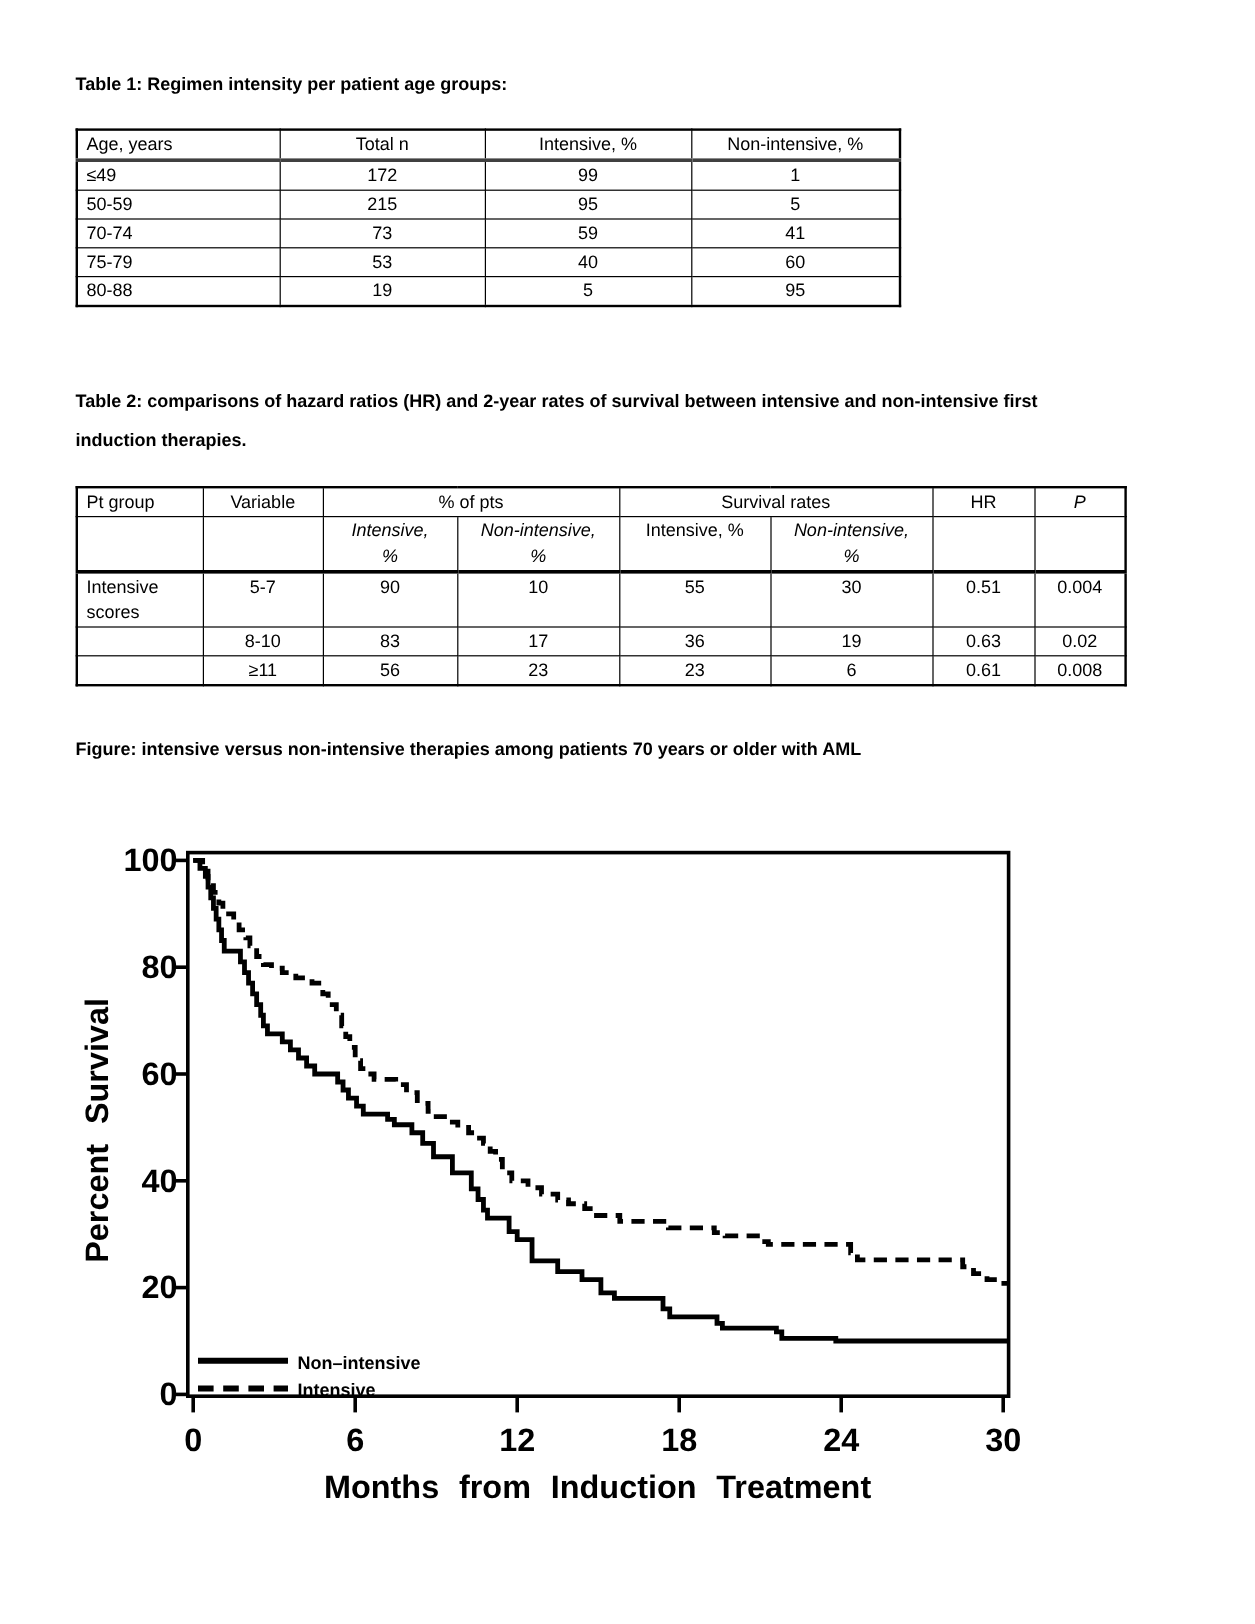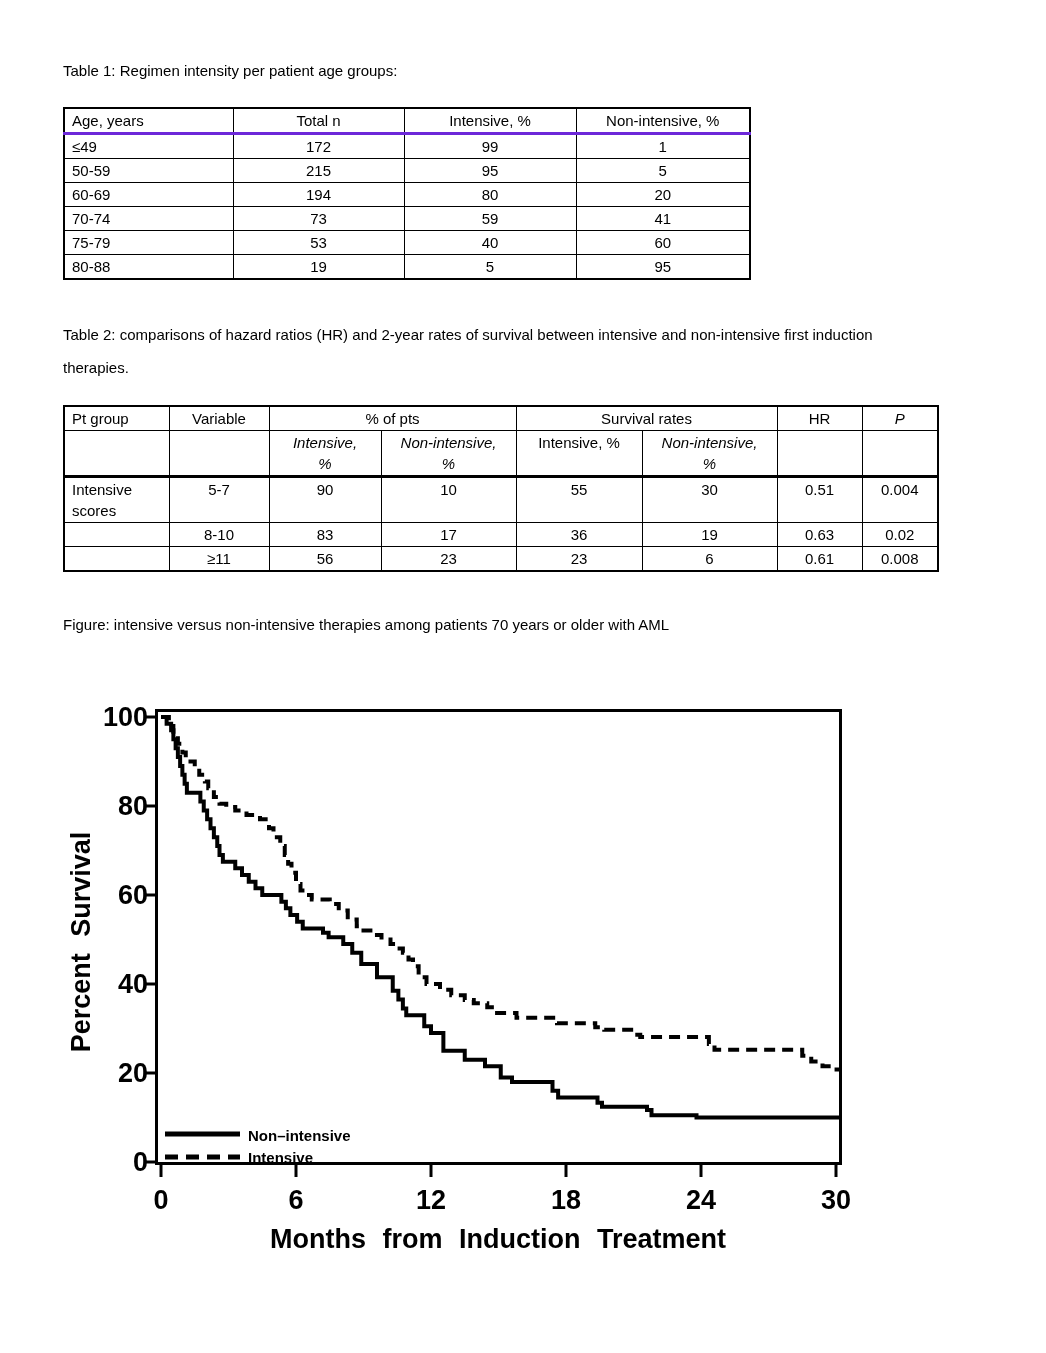--- a/index.html
+++ b/index.html
@@ -2,32 +2,32 @@
 <html><head>
 <meta charset="utf-8">
 <style>
   html,body { margin:0; padding:0; background:#888; }
   .page {
     position:relative; width:1046px; height:1353px; margin:0 auto;
     background:#ffffff; color:#000;
     font-family:"Liberation Sans", sans-serif;
     overflow:hidden;
   }
-  .doc-title { position:absolute; font-size:15px; font-weight:normal; }
+  .doc-title { position:absolute; font-size:15px; font-weight:bold; }
   #t1-title { left:63px; top:62px; }
   #t2-title { left:63px; top:318px; width:812px; line-height:33px; }
   #fig-caption { left:63px; top:616px; width:920px; }
 
   table { position:absolute; border-collapse:collapse; table-layout:fixed;
           font-size:15px; border:2px solid #000; }
   th, td { border:1px solid #000; padding:1px 7px; line-height:21px;
            font-weight:normal; text-align:center; vertical-align:top;
            overflow:hidden; }
   #table1 { left:63px; top:107px; width:686px; }
-  #table1 thead th { border-bottom:3px solid #6d28d9; }
+  #table1 thead th { border-bottom:3px solid #404040; }
   #table1 th:first-child, #table1 td:first-child { text-align:left; }
 
   #table2 { left:63px; top:405px; width:874px;padding-left:44px; }
   #table2 tr.h2 th { border-bottom:3px solid #000; }
   #table2 th:first-child, #table2 td:first-child { text-align:left; }
   .italic { font-style:italic; }
   .pre { white-space:pre-line;font-style:italic; }
 
   #chart { position:absolute; left:0; top:0; }
   .tick-label  { font:bold 27px "Liberation Sans", sans-serif; fill:#000; }
@@ -63,26 +63,20 @@
           <td>≤49</td>
           <td>172</td>
           <td>99</td>
           <td>1</td>
         </tr>
         <tr>
           <td>50-59</td>
           <td>215</td>
           <td>95</td>
           <td>5</td>
-        </tr>
-        <tr>
-          <td>60-69</td>
-          <td>194</td>
-          <td>80</td>
-          <td>20</td>
         </tr>
         <tr>
           <td>70-74</td>
           <td>73</td>
           <td>59</td>
           <td>41</td>
         </tr>
         <tr>
           <td>75-79</td>
           <td>53</td>

